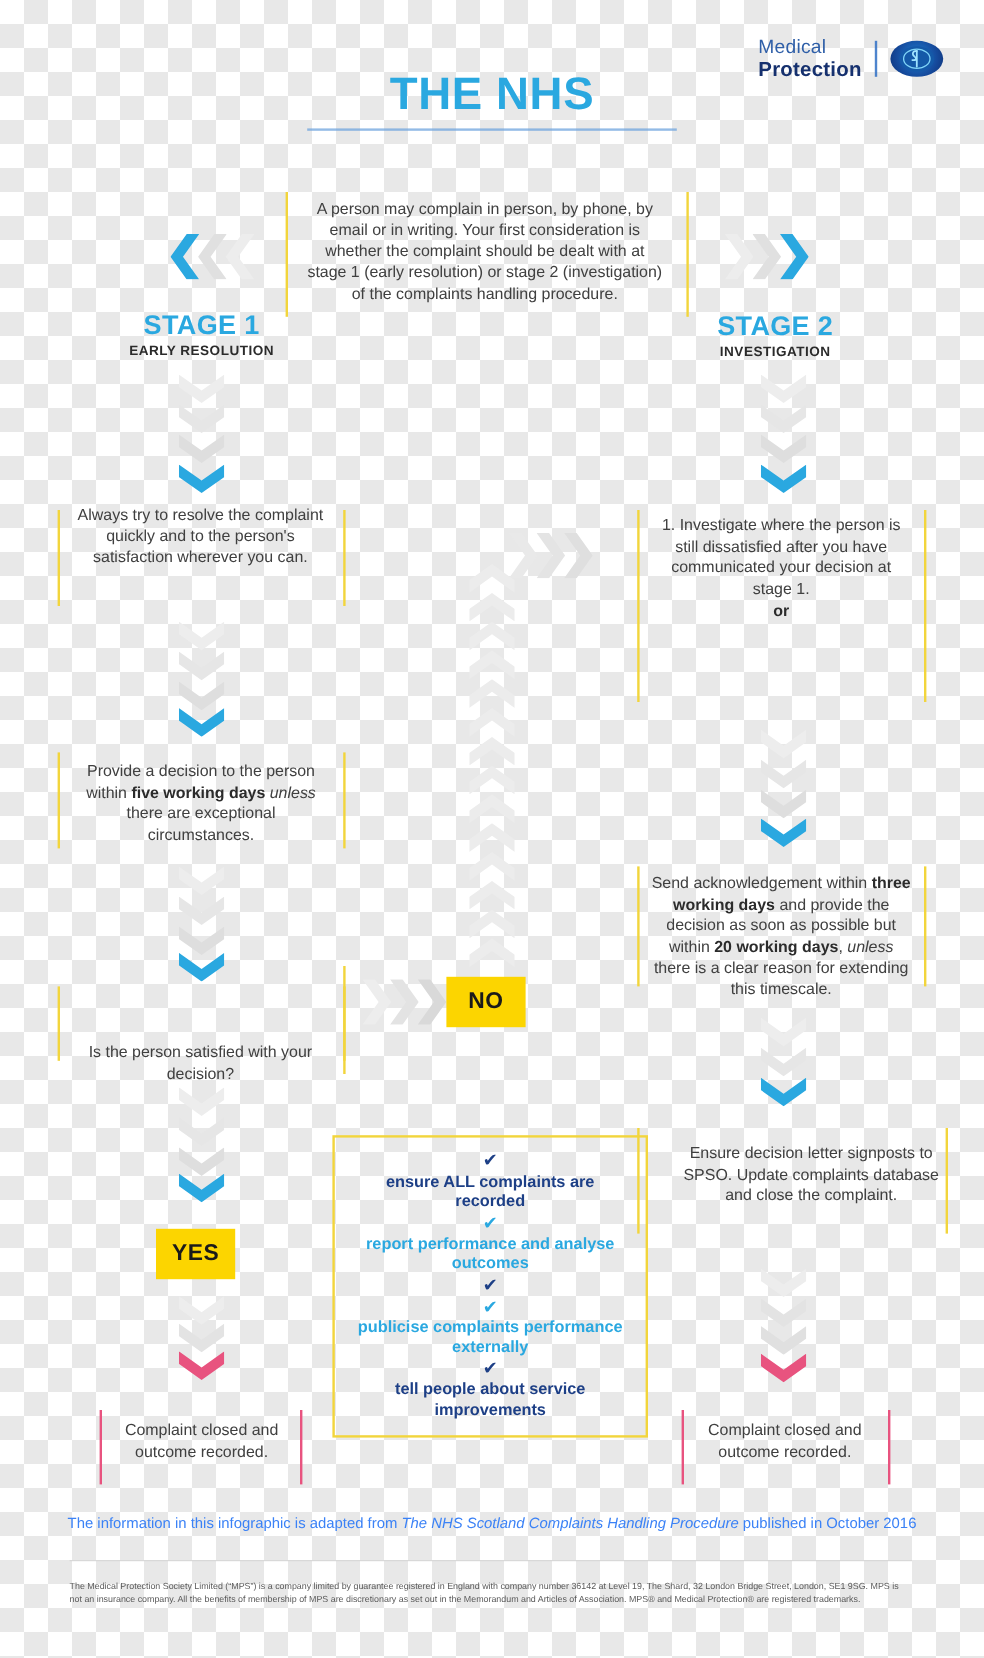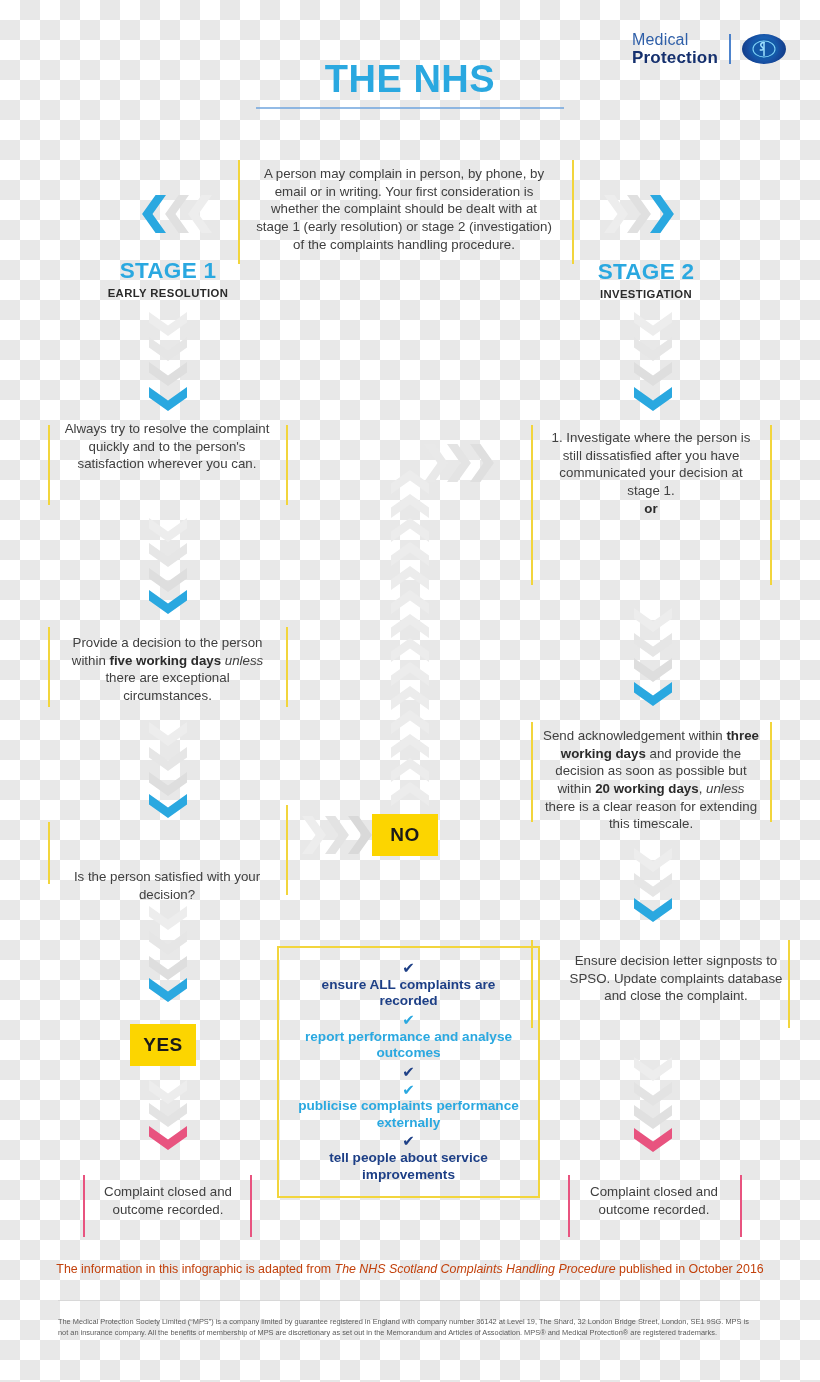--- a/index.html
+++ b/index.html
@@ -100,21 +100,21 @@
     font-size:13.6px;font-weight:bold;line-height:1.22;
   }
   .cl-dark{color:#1d3f86;}
   .cl-light{color:#2aa8e0;}
   .tick.cl-dark{color:#1d3f86;}
   .tick.cl-light{color:#2aa8e0;}
 
   
   #source-note{
     position:absolute;left:0;right:0;top:1262px;text-align:center;
-    font-size:12.4px;color:#c2410c;
+    font-size:12.4px;color:#3b82f6;
   }
   #source-note i{font-style:italic;}
   #legal{
     position:absolute;left:58px;width:700px;top:1316px;
     font-size:7.4px;line-height:1.52;color:#5a5a5a;text-align:left;
   }
   #legal-rule{position:absolute;left:58px;width:702px;top:1300px;height:1px;background:#d8d8d8;}
 </style>
 </head>
 <body>

